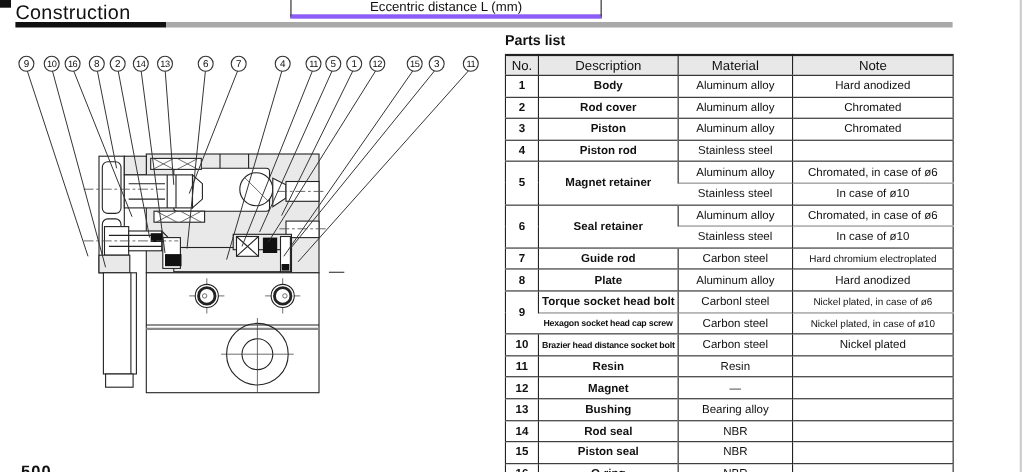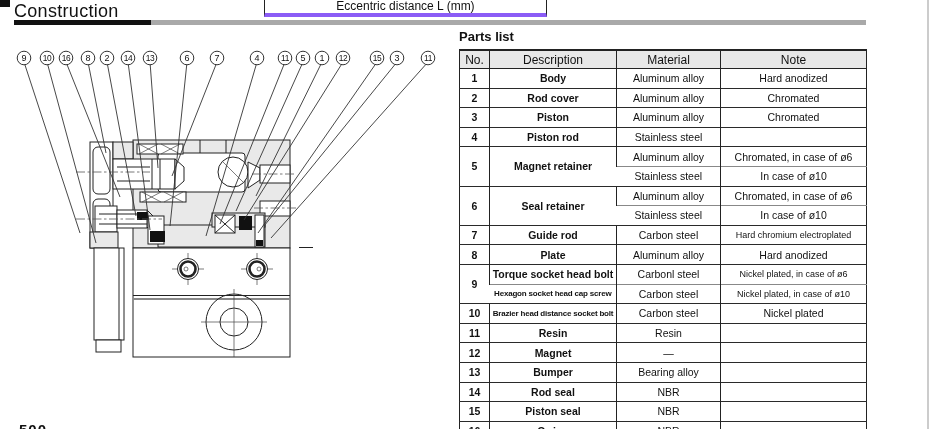--- a/index.html
+++ b/index.html
@@ -345,21 +345,21 @@
           <td class="note-cell"></td>
         </tr>
         <tr class="group-start">
           <td class="no-cell" rowspan="1">12</td>
           <td class="desc-cell">Magnet</td>
           <td class="mat-cell">—</td>
           <td class="note-cell"></td>
         </tr>
         <tr class="group-start">
           <td class="no-cell" rowspan="1">13</td>
-          <td class="desc-cell">Bumper</td>
+          <td class="desc-cell">Bushing</td>
           <td class="mat-cell">Bearing alloy</td>
           <td class="note-cell"></td>
         </tr>
         <tr class="group-start">
           <td class="no-cell" rowspan="1">14</td>
           <td class="desc-cell">Rod seal</td>
           <td class="mat-cell">NBR</td>
           <td class="note-cell"></td>
         </tr>
         <tr class="group-start">

